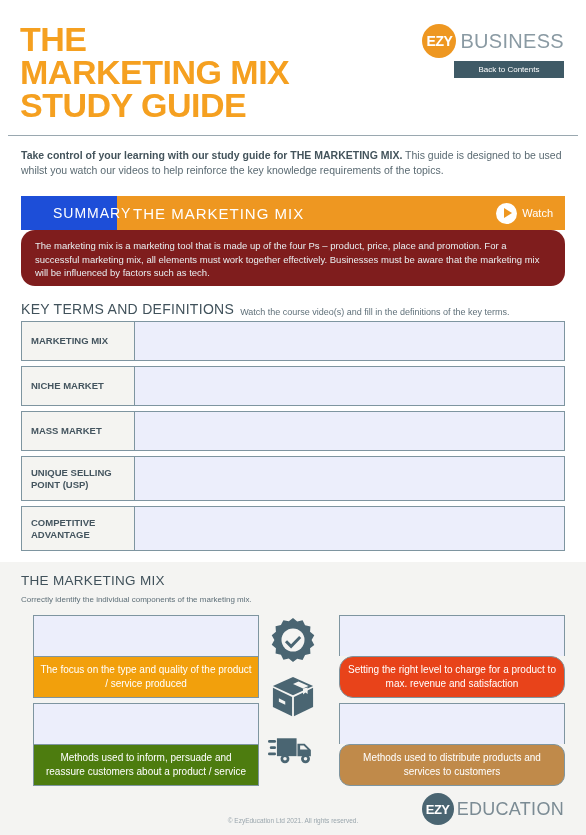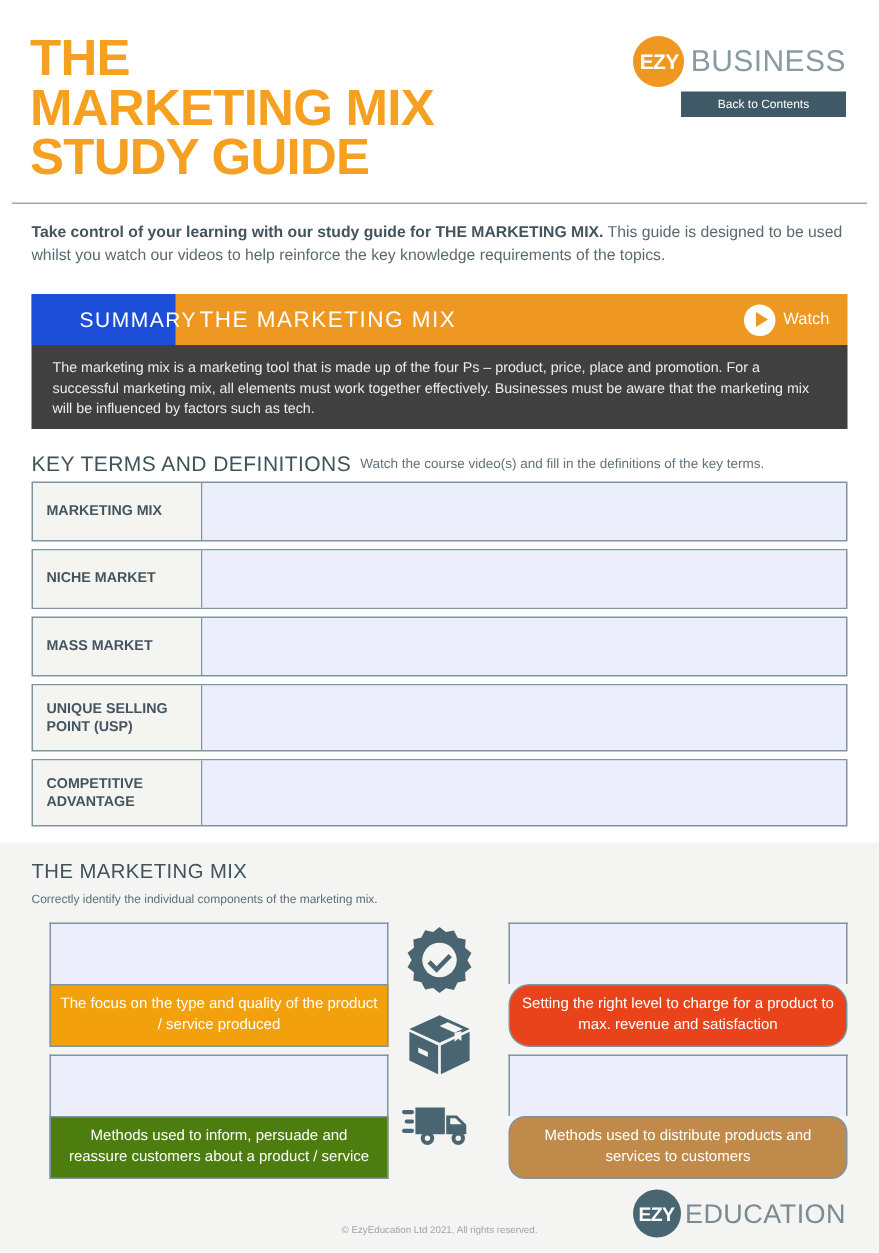--- a/index.html
+++ b/index.html
@@ -105,30 +105,31 @@
     width: 0; height: 0;
     border-left: 8px solid #EE9721;
     border-top: 5px solid transparent;
     border-bottom: 5px solid transparent;
     margin-left: 3px;
   }
   .watch-label { color: #ffffff; font-size: 11px; }
 
   .summary-body {
     position: absolute; left: 21px; top: 230px; width: 544px; height: 56px;
-    background: #404040;
+    background: #7f1d1d;
     color: #e8eef0;
     font-size: 9.5px; line-height: 13.5px;
     padding: 9px 14px 12px 14px;
+    border-radius: 14px;
   }
 
   
   .kt-head {
     position: absolute; left: 21px; top: 301px;
-    display: flex; align-items: center; gap: 6px;
+    display: flex; align-items: flex-end; gap: 6px;
   }
   .kt-head .h { font-size: 14px; color: #41525b; letter-spacing: 0.3px; font-weight: normal; }
   .kt-head .sub { font-size: 9px; color: #60717a; }
 
   .kt-table { position: absolute; left: 21px; top: 321px; width: 544px; }
   .kt-row {
     display: flex;
     height: 40px;
     margin-bottom: 5px;
     border: 1px solid #7e95a0;

